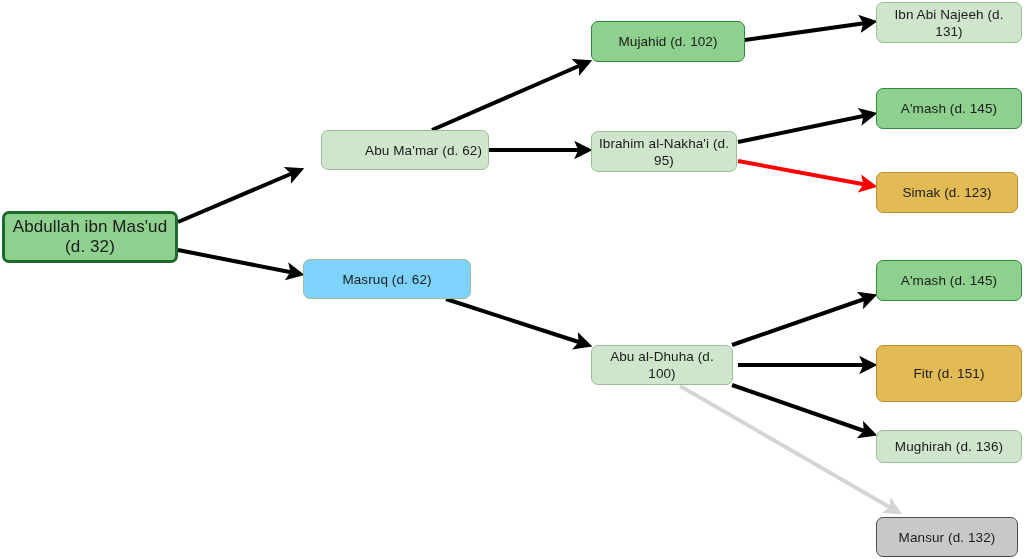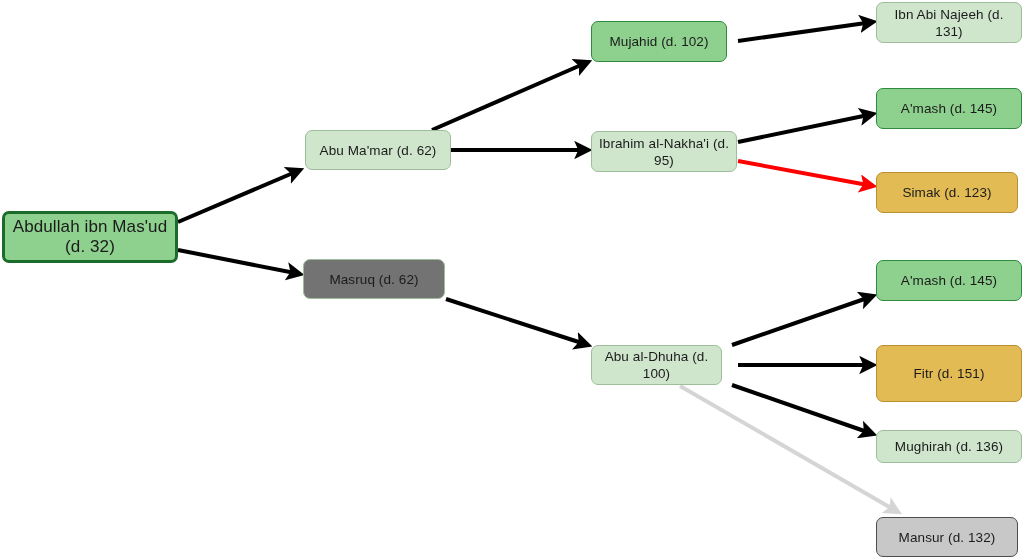--- a/index.html
+++ b/index.html
@@ -65,33 +65,33 @@
       <line x1="446" y1="299" x2="588" y2="345" stroke="#000000" stroke-width="4" marker-end="url(#arrow-0)"></line>
       <line x1="732" y1="345" x2="873" y2="296" stroke="#000000" stroke-width="4" marker-end="url(#arrow-0)"></line>
       <line x1="738" y1="365" x2="873" y2="365" stroke="#000000" stroke-width="4" marker-end="url(#arrow-0)"></line>
       <line x1="732" y1="385" x2="873" y2="434" stroke="#000000" stroke-width="4" marker-end="url(#arrow-0)"></line>
       <line x1="680" y1="386" x2="898" y2="512" stroke="#d5d5d5" stroke-width="4" marker-end="url(#arrow-2)"></line>
     </svg>
   <div id="node-layer">
       <div class="node root" style="left: 2px; top: 211px; width: 176px; height: 52px; background: rgb(142, 208, 142); border: 3px solid rgb(27, 107, 42);">
         <span class="node-label">Abdullah ibn Mas'ud (d. 32)</span>
       </div>
-      <div class="node" style="left: 305px; top: 130px; width: 146px; height: 40px; background: rgb(207, 230, 205); border: 1.5px solid rgb(157, 189, 155);">
+      <div class="node" style="left: 321px; top: 130px; width: 168px; height: 40px; background: rgb(207, 230, 205); border: 1.5px solid rgb(157, 189, 155); justify-content: flex-end;">
         <span class="node-label">Abu Ma'mar (d. 62)</span>
       </div>
-      <div class="node" style="left: 303px; top: 259px; width: 142px; height: 40px; background: #737373; border: 1.5px solid rgb(157, 189, 155);">
+      <div class="node" style="left: 303px; top: 259px; width: 168px; height: 40px; background: #7dd3fc; border: 1.5px solid rgb(157, 189, 155);">
         <span class="node-label">Masruq (d. 62)</span>
       </div>
-      <div class="node" style="left: 591px; top: 21px; width: 136px; height: 41px; background: rgb(142, 208, 142); border: 1.5px solid rgb(46, 139, 62);">
+      <div class="node" style="left: 591px; top: 21px; width: 154px; height: 41px; background: rgb(142, 208, 142); border: 1.5px solid rgb(46, 139, 62);">
         <span class="node-label">Mujahid (d. 102)</span>
       </div>
       <div class="node" style="left: 591px; top: 131px; width: 146px; height: 41px; background: rgb(207, 230, 205); border: 1.5px solid rgb(157, 189, 155); align-items: center;">
         <span class="node-label">Ibrahim al-Nakha'i (d. 95)</span>
       </div>
-      <div class="node" style="left: 591px; top: 345px; width: 131px; height: 40px; background: rgb(207, 230, 205); border: 1.5px solid rgb(157, 189, 155);">
+      <div class="node" style="left: 591px; top: 345px; width: 142px; height: 40px; background: rgb(207, 230, 205); border: 1.5px solid rgb(157, 189, 155);">
         <span class="node-label">Abu al-Dhuha (d. 100)</span>
       </div>
       <div class="node" style="left: 876px; top: 2px; width: 146px; height: 41px; background: rgb(207, 230, 205); border: 1.5px solid rgb(157, 189, 155);">
         <span class="node-label">Ibn Abi Najeeh (d. 131)</span>
       </div>
       <div class="node" style="left: 876px; top: 88px; width: 146px; height: 41px; background: rgb(142, 208, 142); border: 1.5px solid rgb(46, 139, 62);">
         <span class="node-label">A'mash (d. 145)</span>
       </div>
       <div class="node" style="left: 876px; top: 172px; width: 142px; height: 41px; background: rgb(227, 187, 85); border: 1.5px solid rgb(184, 144, 47);">
         <span class="node-label">Simak (d. 123)</span>

